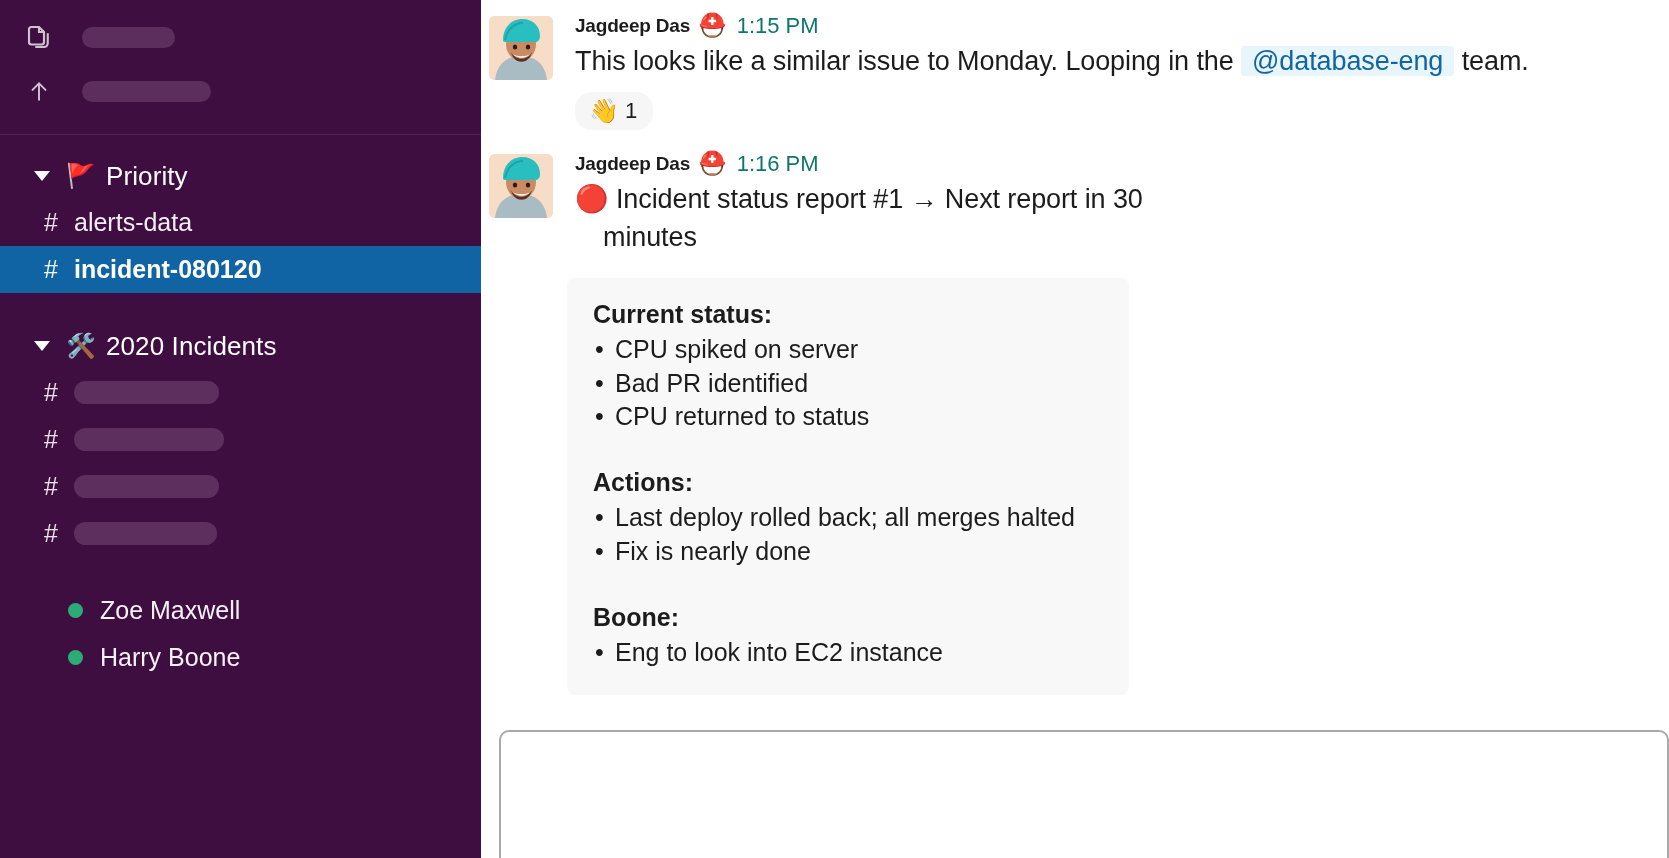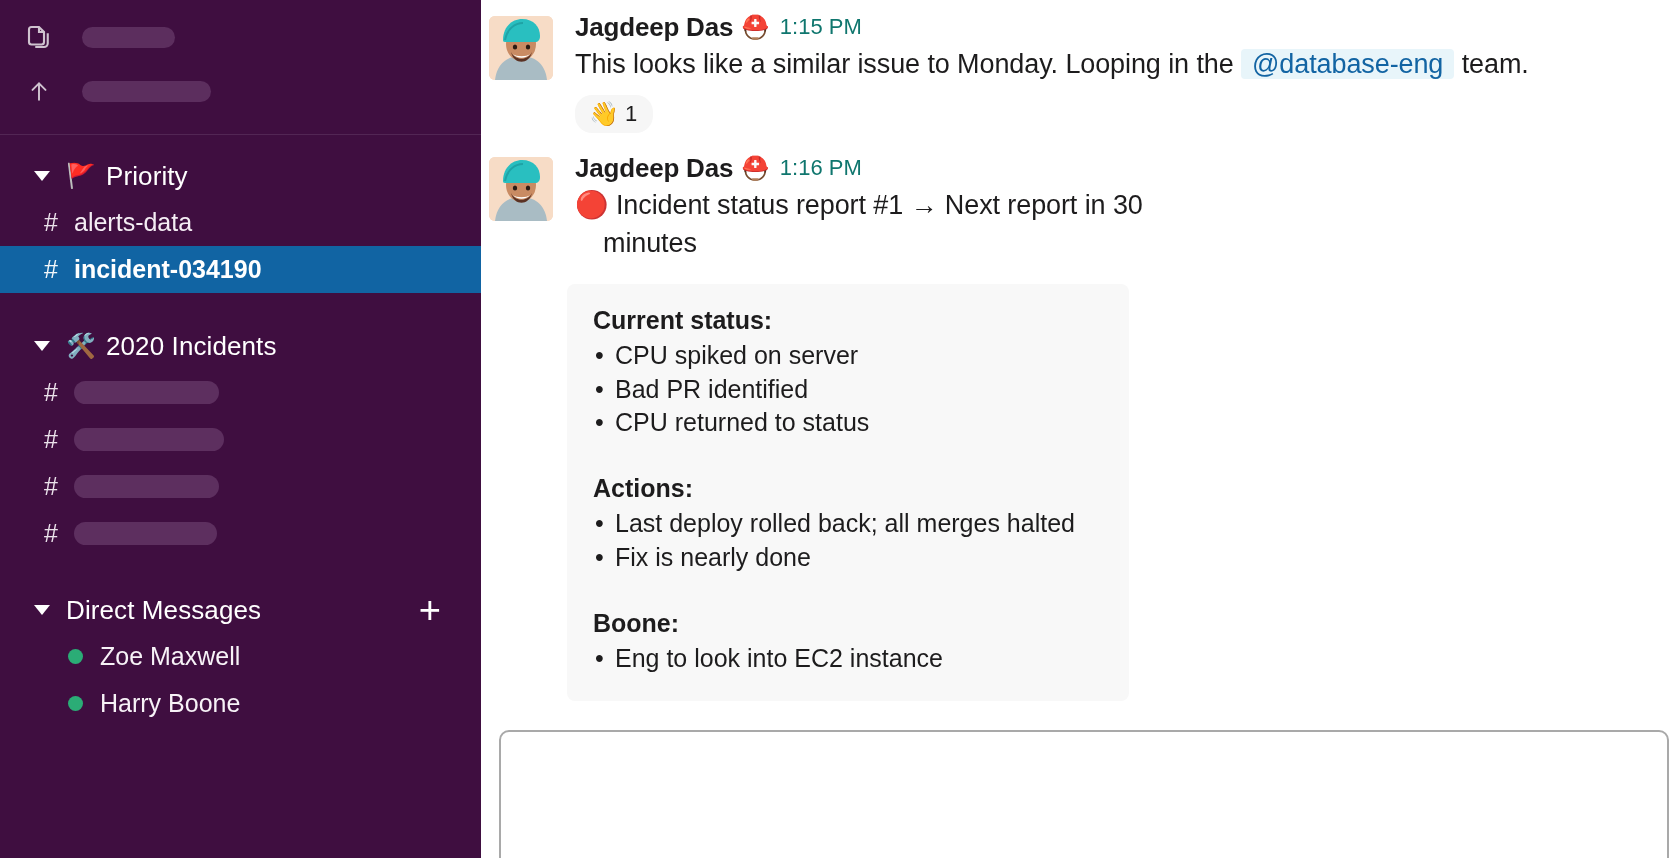--- a/index.html
+++ b/index.html
@@ -177,21 +177,21 @@
   }
   .avatar svg { display: block; width: 100%; height: 100%; }
   .msg-body { flex: 1 1 auto; min-width: 0; padding-right: 20px; }
   .msg-head {
     display: flex; align-items: center;
     gap: 0;
     line-height: 1;
     margin-bottom: 6px;
   }
   .author {
-    font-size: 26px;
+    font-size: 19px;
     font-weight: 700;
     color: #1D1C1D;
     letter-spacing: -.2px;
   }
   .status-emoji {
     font-size: 23px;
     margin-left: 8px;
     margin-right: 10px;
     line-height: 1;
   }
@@ -312,21 +312,21 @@
       <span class="sec-title">Priority</span>
     </div>
 
     <div class="chan-row">
       <span class="chan-hash">#</span>
       <span class="chan-name">alerts-data</span>
     </div>
 
     <div class="chan-row active">
       <span class="chan-hash">#</span>
-      <span class="chan-name">incident-034190</span>
+      <span class="chan-name">incident-080120</span>
     </div>
 
     <div class="gap-md"></div>
 
     <div class="sb-section">
       <span class="caret">
           <i></i>
         </span>
       <span class="sec-emoji">🛠️</span>
       <span class="sec-title">2020 Incidents</span>
@@ -344,27 +344,20 @@
       <span class="chan-hash">#</span>
       <span class="chan-pill cp3"></span>
     </div>
     <div class="chan-row">
       <span class="chan-hash">#</span>
       <span class="chan-pill cp4"></span>
     </div>
 
     <div class="gap-md"></div>
 
-    <div class="sb-section">
-      <span class="caret">
-          <i></i>
-        </span>
-      <span class="sec-title">Direct Messages</span>
-      <span class="sec-plus">+</span>
-    </div>
 
     <div class="dm-row">
       <span class="dot"></span>
       <span class="dm-name">Zoe Maxwell</span>
     </div>
     <div class="dm-row">
       <span class="dot"></span>
       <span class="dm-name">Harry Boone</span>
     </div>
 

